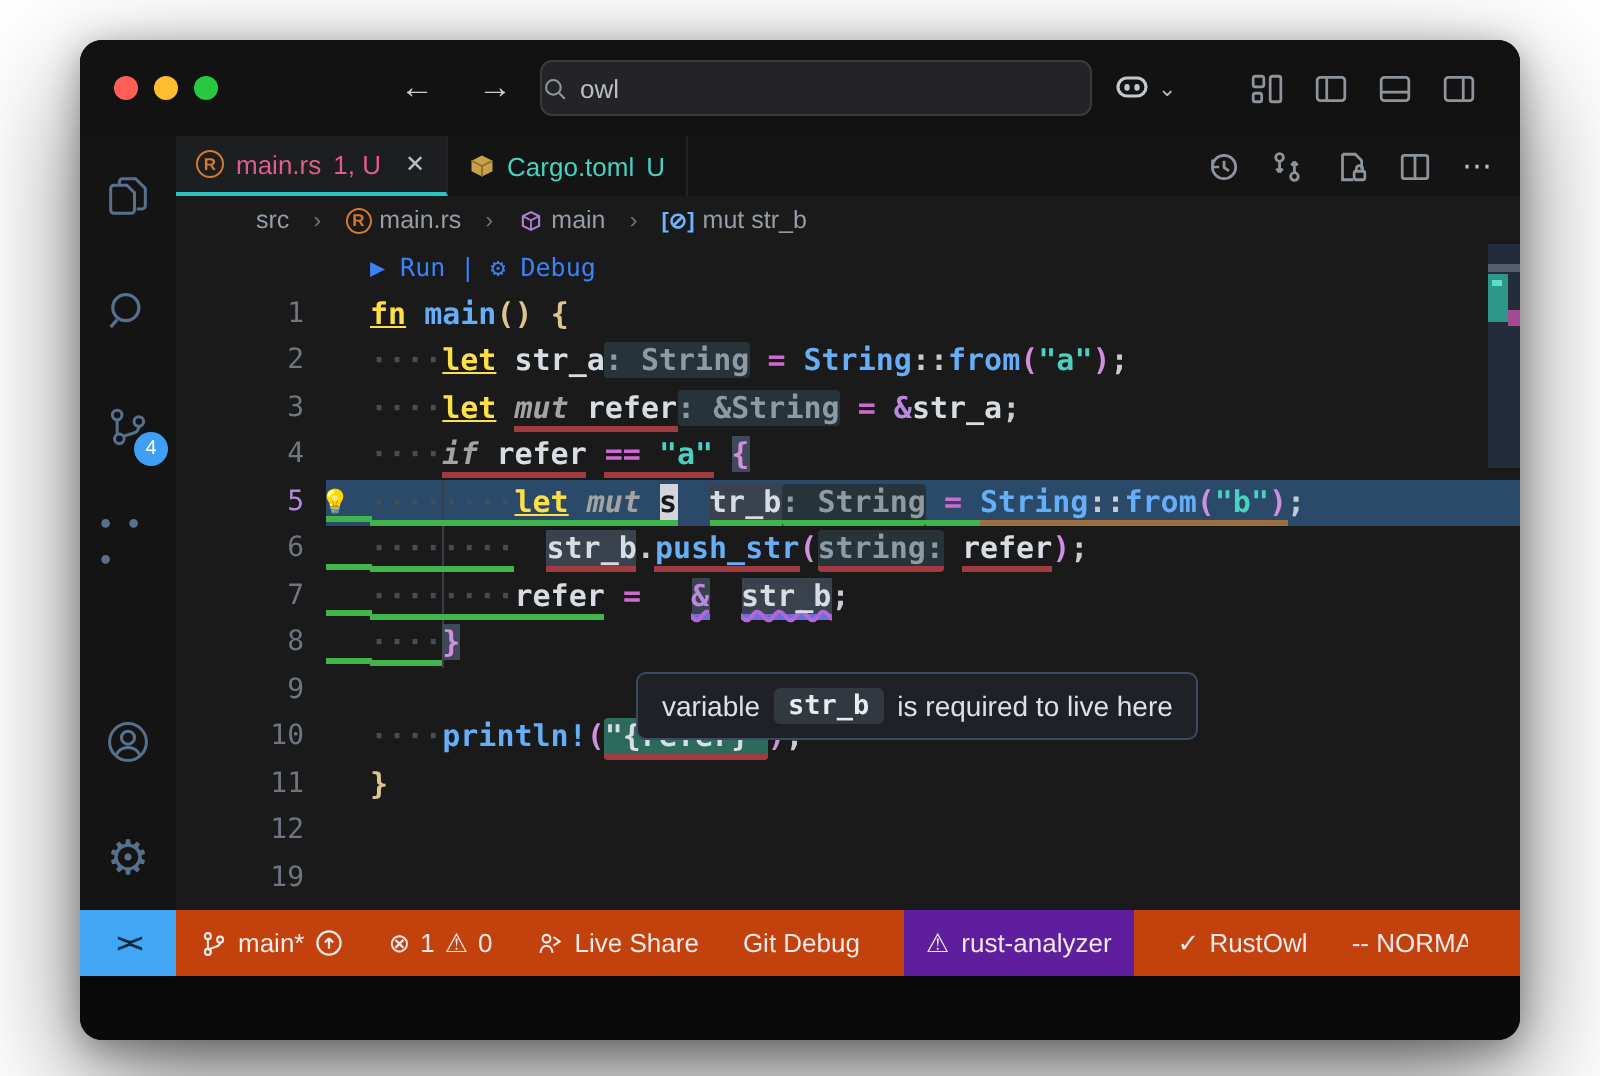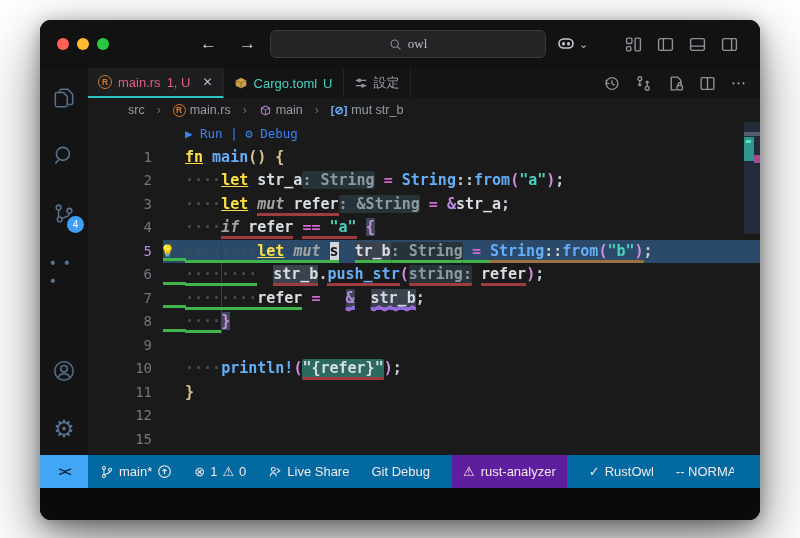--- a/index.html
+++ b/index.html
@@ -9,21 +9,21 @@
            background:#151516; box-shadow:0 22px 60px rgba(0,0,0,.5), 0 4px 18px rgba(0,0,0,.35); overflow:hidden;
            display:flex; flex-direction:column; }
 
   
   .titlebar{ height:48px; flex:none; background:#121213; display:flex; align-items:center; position:relative; }
   .tl{ width:12px; height:12px; border-radius:50%; margin-right:8px; }
   .tl-red{background:#ff5f57; margin-left:17px;} .tl-yellow{background:#febc2e;} .tl-green{background:#28c840;}
   .navarrows{ position:absolute; left:160px; display:flex; gap:22px; color:#c9ced4; font-size:17px; }
   .navarrows span{ cursor:default; }
   .searchbox{ position:absolute; left:230px; width:276px; height:28px; top:10px; background:#242427; border:1px solid #3b3b3f;
-              border-radius:6px; display:flex; align-items:center; justify-content:center; color:#b9bec5; font-size:13px; gap:6px;font-family:Liberation Serif, serif;}
+              border-radius:6px; display:flex; align-items:center; color:#b9bec5; font-size:13px; gap:6px;}
   .searchbox svg{ flex:none; }
   .copilot{ position:absolute; left:516px; top:14px; display:flex; align-items:center; gap:3px; color:#b9bec5;}
   .layout-icons{ position:absolute; right:22px; top:16px; display:flex; gap:15px; }
   .layout-icons svg{ display:block; }
 
   
   .body{ flex:none; height:387px; display:flex; }
   .activitybar{ width:48px; flex:none; background:#141415; display:flex; flex-direction:column; align-items:center; padding-top:16px; }
   .ab-icon{ position:relative; margin-bottom:30px; width:28px; height:28px; display:flex; align-items:center; justify-content:center; }
   .ab-badge{ position:absolute; right:-6px; bottom:-5px; width:17px; height:17px; border-radius:50%; background:#3f9ff5;
@@ -94,21 +94,21 @@
   .minimap{ position:absolute; right:0; top:0; width:16px; height:112px; background:#232c3a; }
   .mm-bar{ position:absolute; left:0; top:10px; width:16px; height:4px; background:#565e6b; }
   .mm-teal{ position:absolute; left:0; top:15px; width:10px; height:24px; background:#2e978c; }
   .mm-teal:after{ content:""; position:absolute; left:2px; top:3px; width:5px; height:3px; background:#58e0c8; }
   .mm-pink{ position:absolute; left:10px; top:33px; width:6px; height:8px; background:#a34b92; }
 
   
   .statusbar{ height:33px; flex:none; display:flex; align-items:stretch; overflow:hidden; font-size:13px; color:#f2e9ea; }
   .remote{ width:48px; flex:none; background:#41a6f5; color:#0e2a44; font-weight:bold; display:flex;
            align-items:center; justify-content:center; font-size:13px; letter-spacing:-2px; }
-  .sb-main{ flex:1; background:#0369a1; display:flex; align-items:center; gap:22px; padding-left:12px; min-width:0; }
+  .sb-main{ flex:1; background:#c2410c; display:flex; align-items:center; gap:22px; padding-left:12px; min-width:0; }
   .sb-item{ display:flex; align-items:center; gap:5px; white-space:nowrap; }
   .sb-chip{ background:#5f1e9e; align-self:stretch; display:flex; align-items:center; gap:6px; padding:0 11px; }
   .sb-vim{ width:58px; overflow:hidden; flex:none; }
   .sb-ico{ font-size:13px; }
   .bottombar{ flex:1; background:#0a0a0b; }
 
   svg.ico{ stroke:#8d949b; fill:none; stroke-width:1.3; }
   svg.ico-ab{ stroke:#57708c; fill:none; stroke-width:1.3; }
   svg.ico-sb{ stroke:#f2e9ea; fill:none; stroke-width:1.2; }
 </style>
@@ -206,29 +206,20 @@
           <span class="tab-close">✕</span>
         </div>
         <div class="tab">
           <svg width="14" height="14" viewBox="0 0 16 16">
               <path d="M2 5l6-3 6 3v6l-6 3-6-3z" fill="#caa14a"></path>
               <path d="M2 5l6 3 6-3M8 8v6" stroke="#8a6c2c" stroke-width="1" fill="none"></path>
             </svg>
           <span style="color:#46d3c2;">Cargo.toml</span>
           <span style="color:#46d3c2;">U</span>
         </div>
-        <div class="tab">
-          <svg class="ico" width="14" height="14" viewBox="0 0 16 16">
-              <line x1="2" y1="5" x2="14" y2="5"></line>
-              <line x1="2" y1="11" x2="14" y2="11"></line>
-              <circle cx="6" cy="5" r="1.6" fill="#8d949b"></circle>
-              <circle cx="10" cy="11" r="1.6" fill="#8d949b"></circle>
-            </svg>
-          <span style="color:#9aa2ab;">設定</span>
-        </div>
         <div class="tab-actions">
           <svg class="ico" width="17" height="17" viewBox="0 0 16 16">
               <circle cx="8.5" cy="8" r="5.5"></circle>
               <path d="M8.5 5v3.2l2.3 1.6"></path>
               <path d="M3 4.5V8h3.2" stroke-width="1.1"></path>
             </svg>
           <svg class="ico" width="17" height="17" viewBox="0 0 16 16">
               <circle cx="4.5" cy="3.5" r="1.8"></circle>
               <circle cx="11.5" cy="12.5" r="1.8"></circle>
               <path d="M4.5 5.5v5M11.5 10.5v-5M4.5 10.5l-1.5-1.7M4.5 10.5L6 8.8M11.5 5.5L10 7.2M11.5 5.5l1.5 1.7"></path>
@@ -335,26 +326,31 @@
               <span class="lnum">11</span>
               <span class="glyph"></span>
               <span class="ctext"><span class="b1">}</span></span>
             </div>
             <div class="crow">
               <span class="lnum">12</span>
               <span class="glyph"></span>
               <span class="ctext"></span>
             </div>
             <div class="crow">
-              <span class="lnum">15</span>
+              <span class="lnum">19</span>
               <span class="glyph"></span>
               <span class="ctext"></span>
             </div>
           </div>
         <div class="indent-guide"></div>
+        <div class="tooltip">
+          <span>variable</span>
+          <span class="tt-chip">str_b</span>
+          <span>is required to live here</span>
+        </div>
         <div class="minimap">
           <div class="mm-bar"></div>
             <div class="mm-teal"></div>
             <div class="mm-pink"></div>
         </div>
       </div>
     </div>
   </div>
 
   <div class="statusbar">

